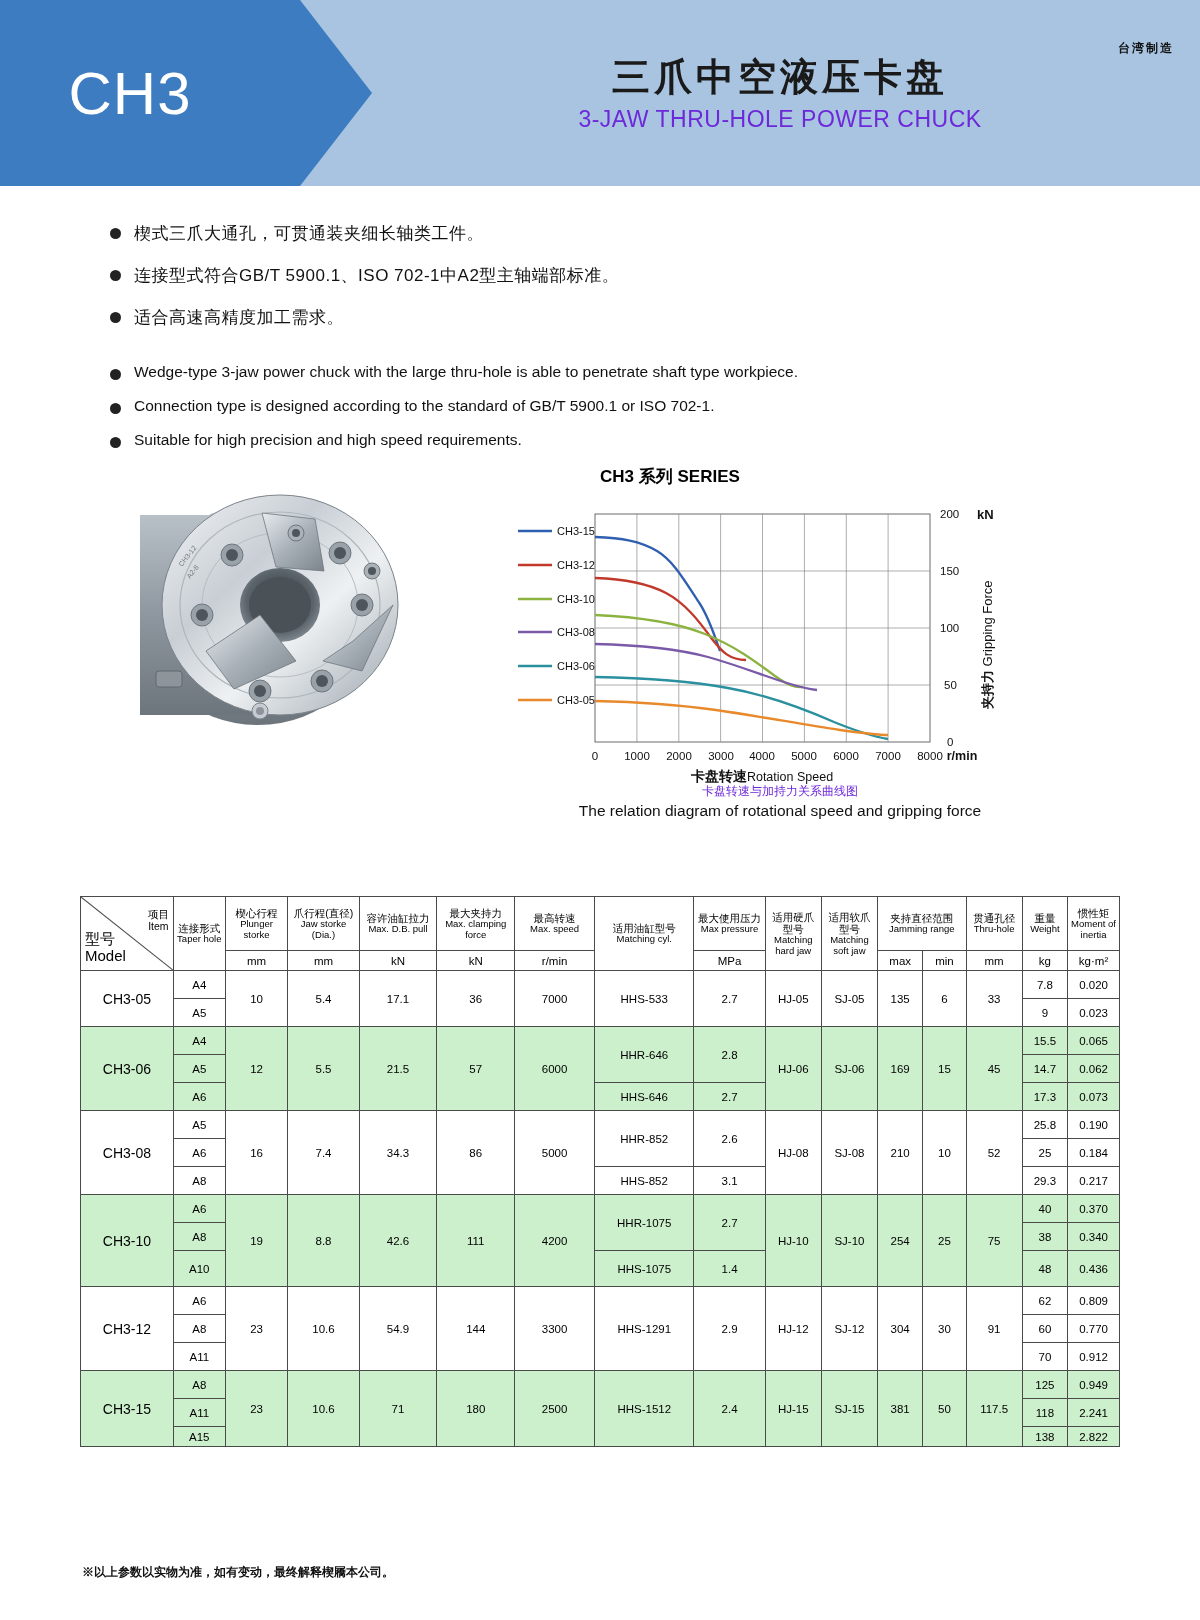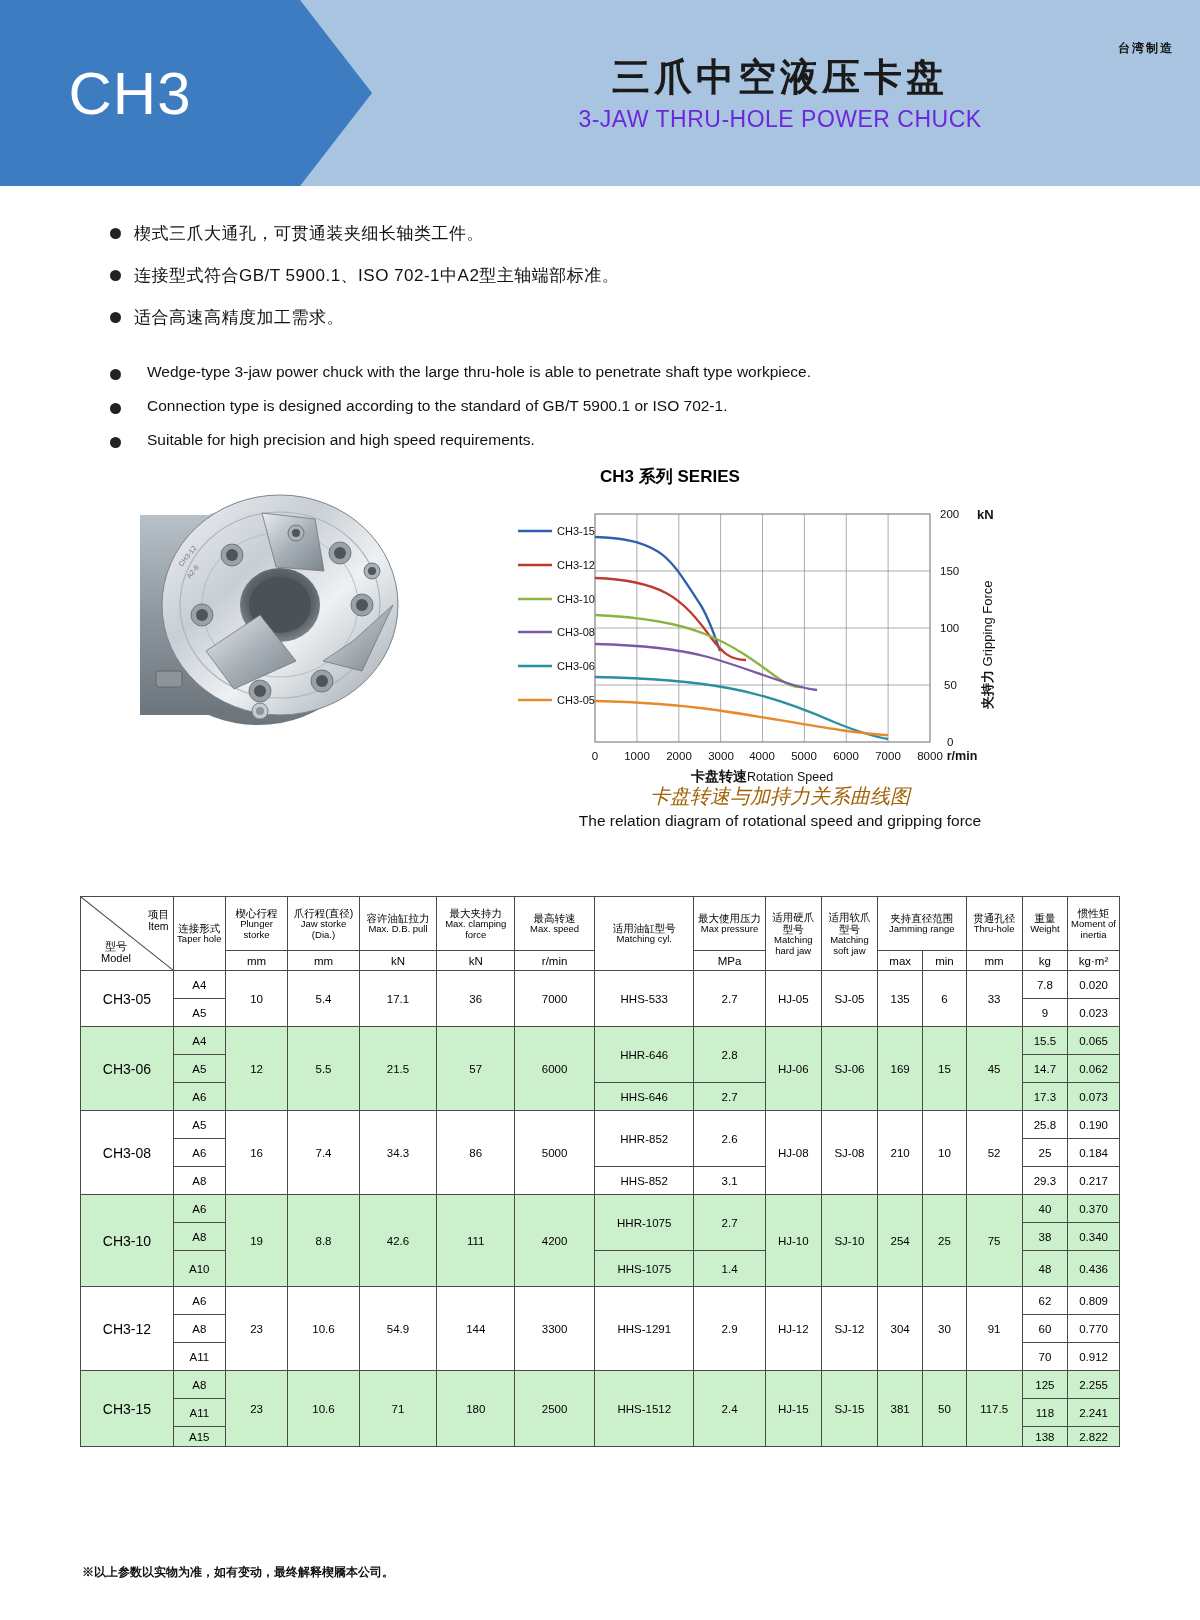--- a/index.html
+++ b/index.html
@@ -97,21 +97,21 @@
   .bullet .txt-cn {
     font-size: 17px;
     color: #111;
     letter-spacing: 0.5px;
   }
   .bullet .txt-en {
     font-size: 15.5px;
     color: #111;
   }
   .bullets-en { margin-top: 34px; }
-  .bullets-en .bullet { margin-bottom: 16px; gap: 13px; }
+  .bullets-en .bullet { margin-bottom: 16px; }
 
   
   .mid {
     position: relative;
     height: 400px;
     margin-top: 14px;
   }
   .chuck-photo {
     position: absolute;
     left: 110px;
@@ -127,21 +127,21 @@
     top: 0px;
     width: 560px;
   }
   .chart-title {
     font-size: 17px;
     font-weight: 700;
     margin-left: 100px;
     margin-bottom: 6px;
   }
   .chart-box { position: relative; width: 560px; height: 290px; }
-  .cap-cn { font-size: 20px; color: #a16207; font-style: italic; }
+  .cap-cn { font-size: 12px; color: #6d28d9; }
   .cap-en { font-size: 15.5px; color: #111; margin-top: 2px; }
   .caption-block {
     position: absolute;
     left: 400px;
     top: 318px;
     width: 760px;
     text-align: center;
   }
 
   
@@ -176,22 +176,22 @@
   }
   .corner .line {
     position: absolute; left: 0; top: 0;
     width: 100%; height: 100%;
   }
   .corner .itm {
     position: absolute; right: 4px; top: 12px;
     font-size: 10.5px; line-height: 1.1; 
   }
   .corner .mdl {
-    position: absolute; left: 20px; bottom: 6px;
-    font-size: 11px; line-height: 1.1; text-align: center;
+    position: absolute; left: 4px; bottom: 6px;
+    font-size: 15px; line-height: 1.1; text-align: left;
   }
   .note {
     position: absolute;
     left: 82px;
     top: 1564px;
     font-size: 12px;
     font-weight: 700;
     color: #111;
   }
 </style>
@@ -654,21 +654,21 @@
       <td rowspan="3">180</td>
       <td rowspan="3">2500</td>
       <td rowspan="3">HHS-1512</td>
       <td rowspan="3">2.4</td>
       <td rowspan="3">HJ-15</td>
       <td rowspan="3">SJ-15</td>
       <td rowspan="3">381</td>
       <td rowspan="3">50</td>
       <td rowspan="3">117.5</td>
       <td>125</td>
-      <td>2.255</td>
+      <td>0.949</td>
     </tr>
     <tr class="green">
       <td style="height:28px">A11</td>
       <td>118</td>
       <td>2.241</td>
     </tr>
     <tr class="green">
       <td style="height:20px">A15</td>
       <td>138</td>
       <td>2.822</td>

